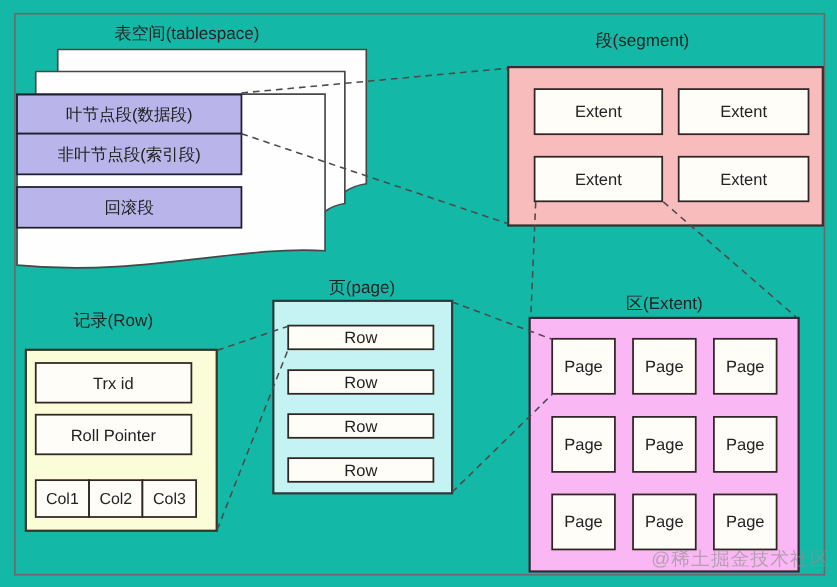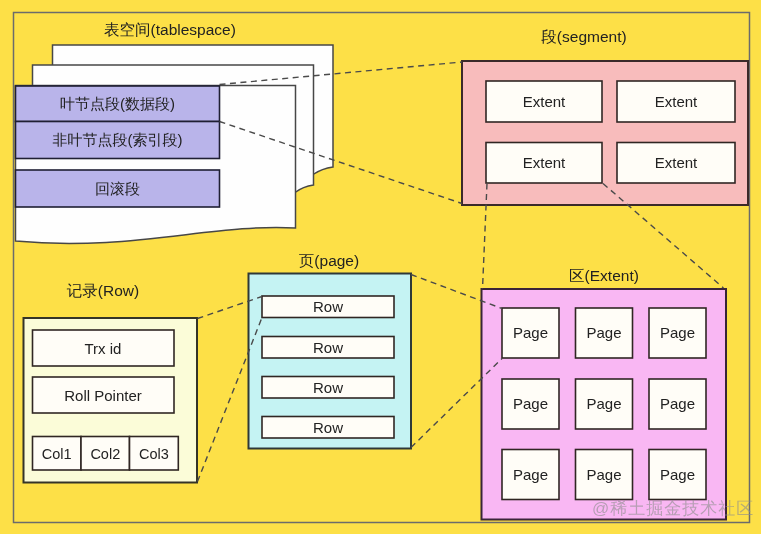--- a/index.html
+++ b/index.html
@@ -1,16 +1,16 @@
 <!DOCTYPE html>
 <html style="--segment-bar: #b9b4ea; --segment-box: #f8bcbc; --page-box: #c5f3f3; --record-box: #fbfcd8; --extent-box: #f9b7f3; --inner-box: #fffdf7; --sheet: #fefefe; --line: #4a4a4a; --text: #222222;"><head>
 <meta charset="utf-8">
 <style>
   html,body{margin:0;padding:0;background:#fff;}
-  .stage{position:relative;width:761px;height:534px;background:#fde047;overflow:hidden;}
+  .stage{position:relative;width:761px;height:534px;background:#14b8a6;overflow:hidden;}
   svg text{font-family:"Liberation Sans",sans-serif;fill:var(--text,#222);}
   .title{font-size:15.5px;}
   .lbl{font-size:15px;}
   .sm{font-size:14.5px;}
   .outer{fill:none;stroke:#6b6b6b;stroke-width:1.5;}
   .sheet{fill:var(--sheet,#fefefe);stroke:#474747;stroke-width:1.5;}
   .bar{fill:var(--segment-bar,#b9b4ea);stroke:#1f1f33;stroke-width:1.6;}
   .segbox{fill:var(--segment-box,#f8bcbc);stroke:#3b2a2a;stroke-width:2;}
   .pagebox{fill:var(--page-box,#c5f3f3);stroke:#2e3838;stroke-width:2;}
   .recbox{fill:var(--record-box,#fbfcd8);stroke:#343428;stroke-width:2;}

